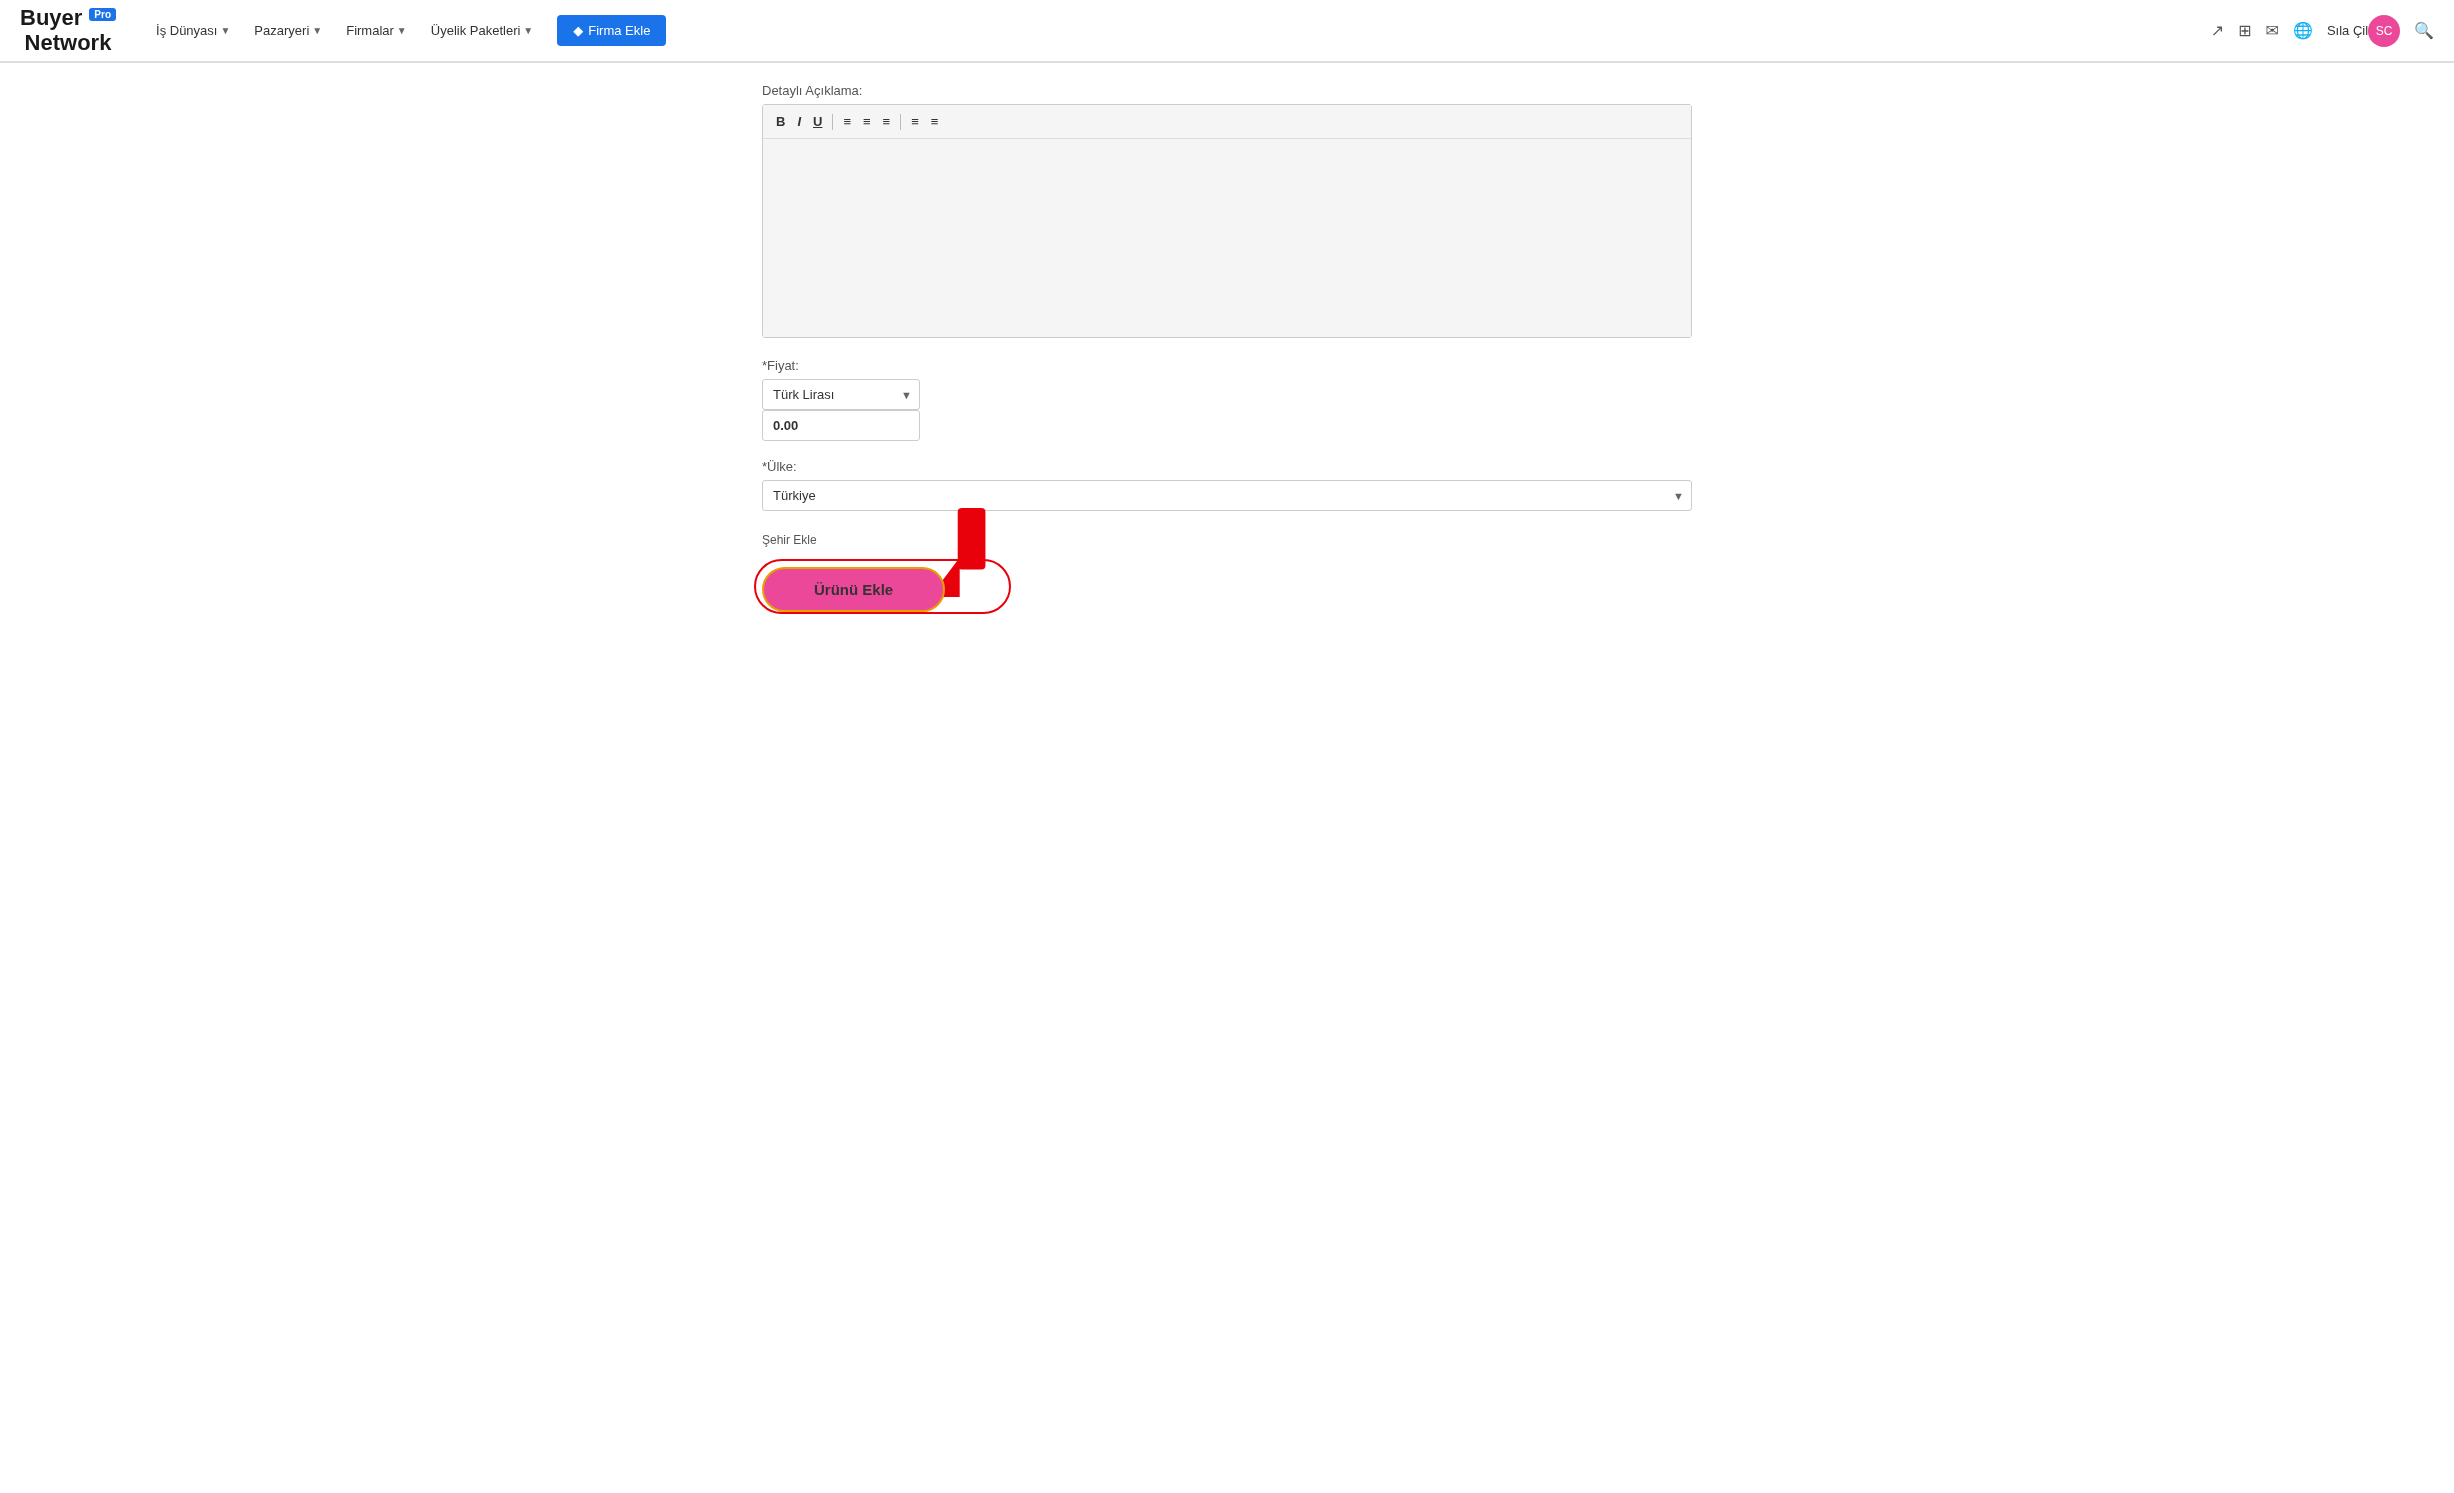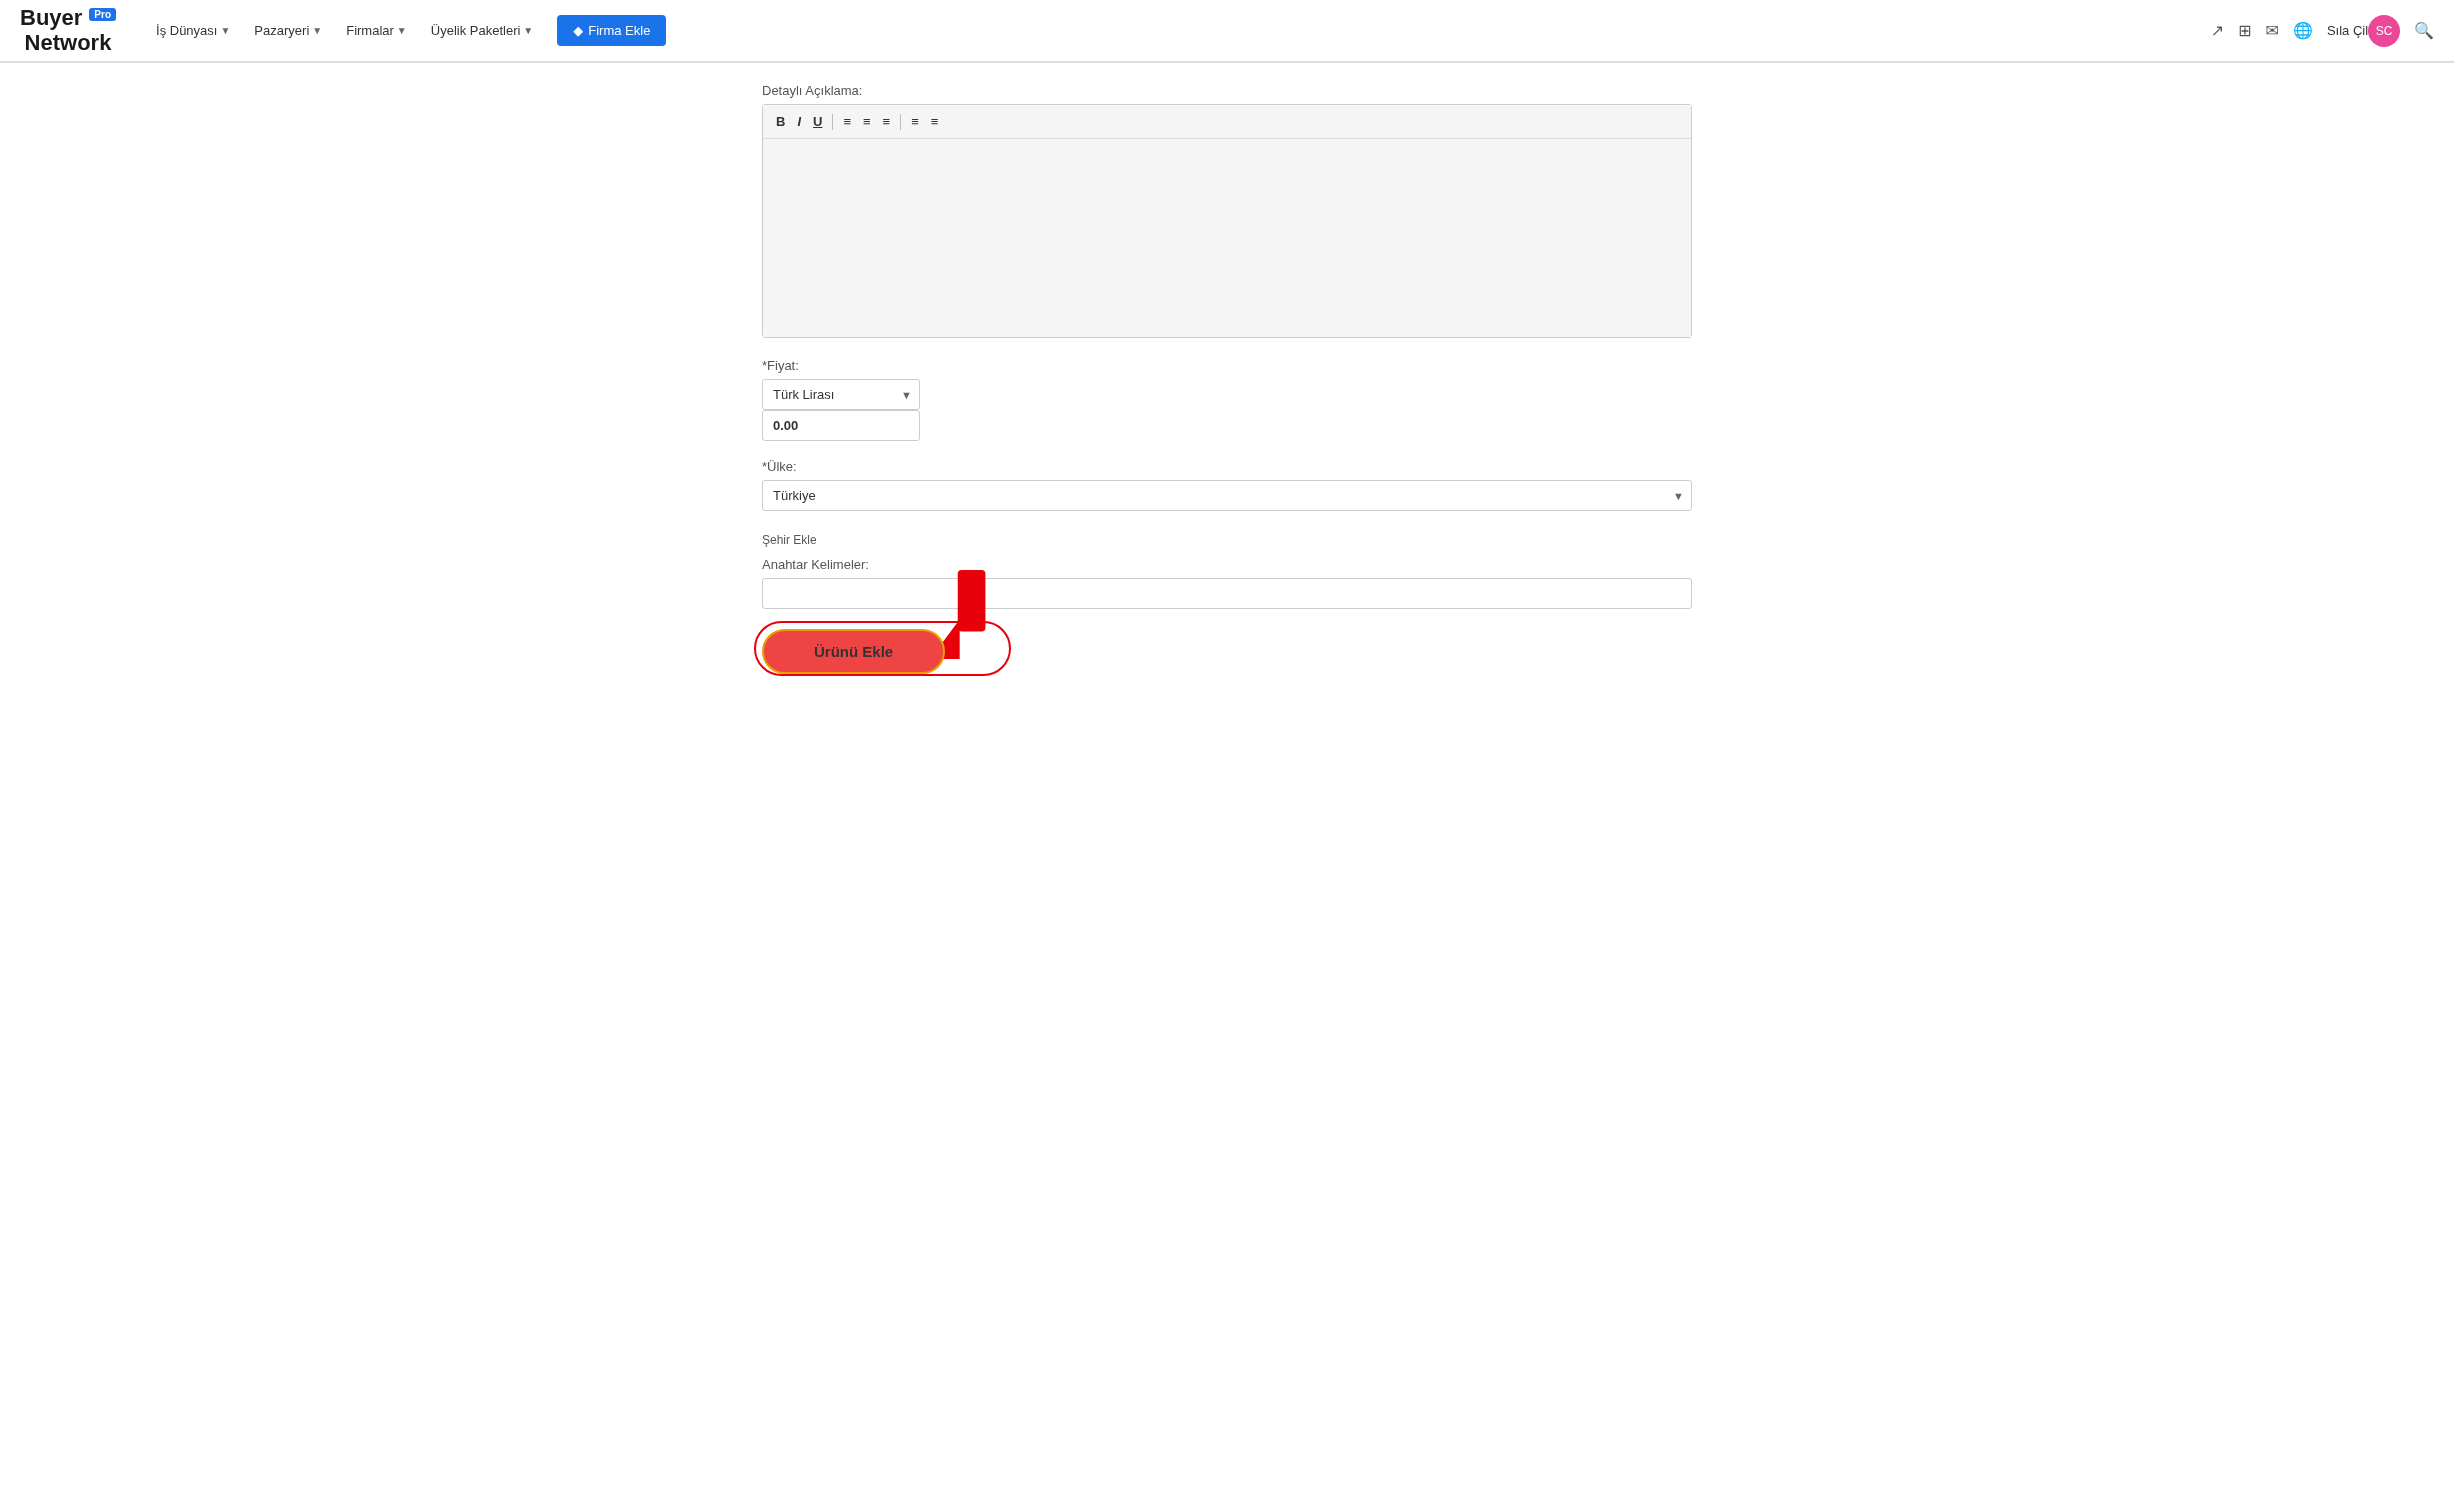--- a/index.html
+++ b/index.html
@@ -250,21 +250,21 @@
     }
 
     
     .submit-area {
       position: relative;
       display: flex;
       align-items: center;
       margin-top: 20px;
     }
     .urun-ekle-btn {
-      background: #ef4444;
+      background: #ec4899;
       color: #333;
       border: 2px solid #e8a000;
       border-radius: 25px;
       padding: 12px 50px;
       font-size: 15px;
       font-weight: bold;
       cursor: pointer;
       position: relative;
       z-index: 2;
     }
@@ -403,24 +403,20 @@
         <option>Türkiye</option>
         <option>Almanya</option>
         <option>ABD</option>
         <option>Birleşik Krallık</option>
       </select>
       <span class="select-arrow">▼</span>
     </div>
     <span class="city-add-link">Şehir Ekle</span>
   </div>
 
-  <div class="keywords-section form-section">
-    <label class="form-label">Anahtar Kelimeler:</label>
-    <input class="keywords-input" type="text" style="">
-  </div>
 
   <div class="submit-area">
 
     <div class="annotation-arrow">
       <svg width="119" height="99" viewBox="0 0 120 100">
 
         <polygon points="40,90 10,90 40,50" fill="#e8000b"></polygon>
         <rect x="38" y="0" width="28" height="62" fill="#e8000b" rx="4"></rect>
       </svg>
     </div>

